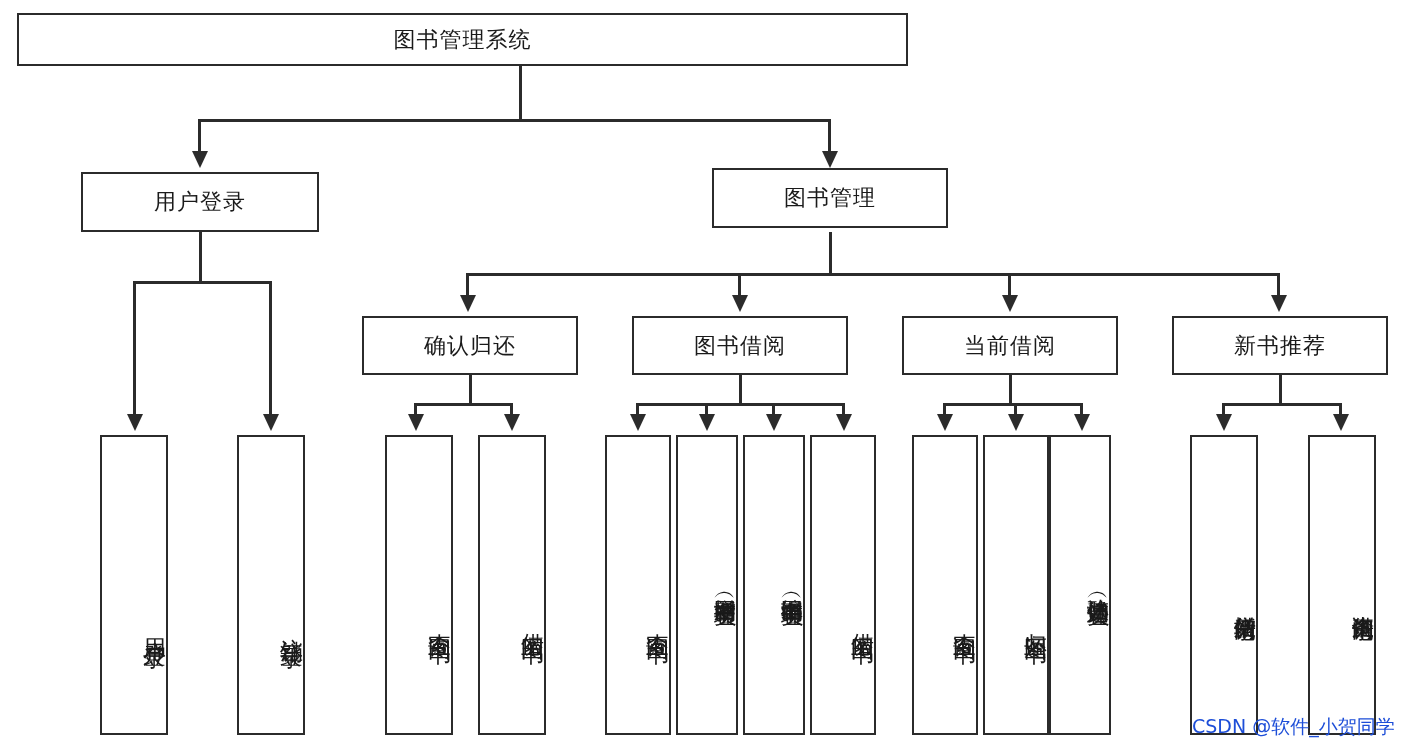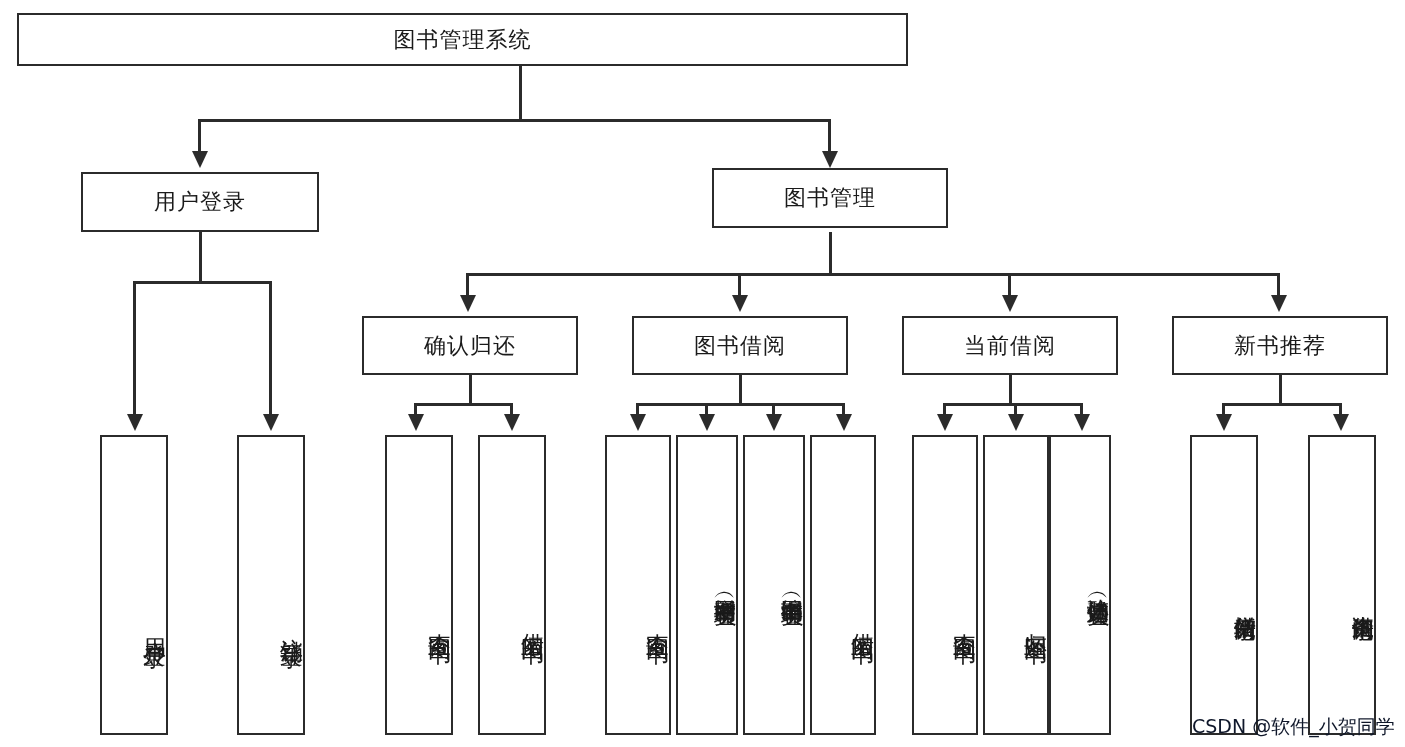--- a/index.html
+++ b/index.html
@@ -67,21 +67,21 @@
     width: 0;
     height: 0;
     border-left: 8px solid transparent;
     border-right: 8px solid transparent;
     border-top: 17px solid #2b2b2b;
     z-index: 2;
   }
   
   #watermark {
     position: absolute;
-    color: #0f172a;
+    color: #1d4ed8;
     font-size: 19px;
     white-space: nowrap;
     z-index: 5;
     font-family: "DejaVu Sans", "Liberation Sans", sans-serif;
   }
 </style>
 </head>
 <body>
 
 <div id="canvas">

